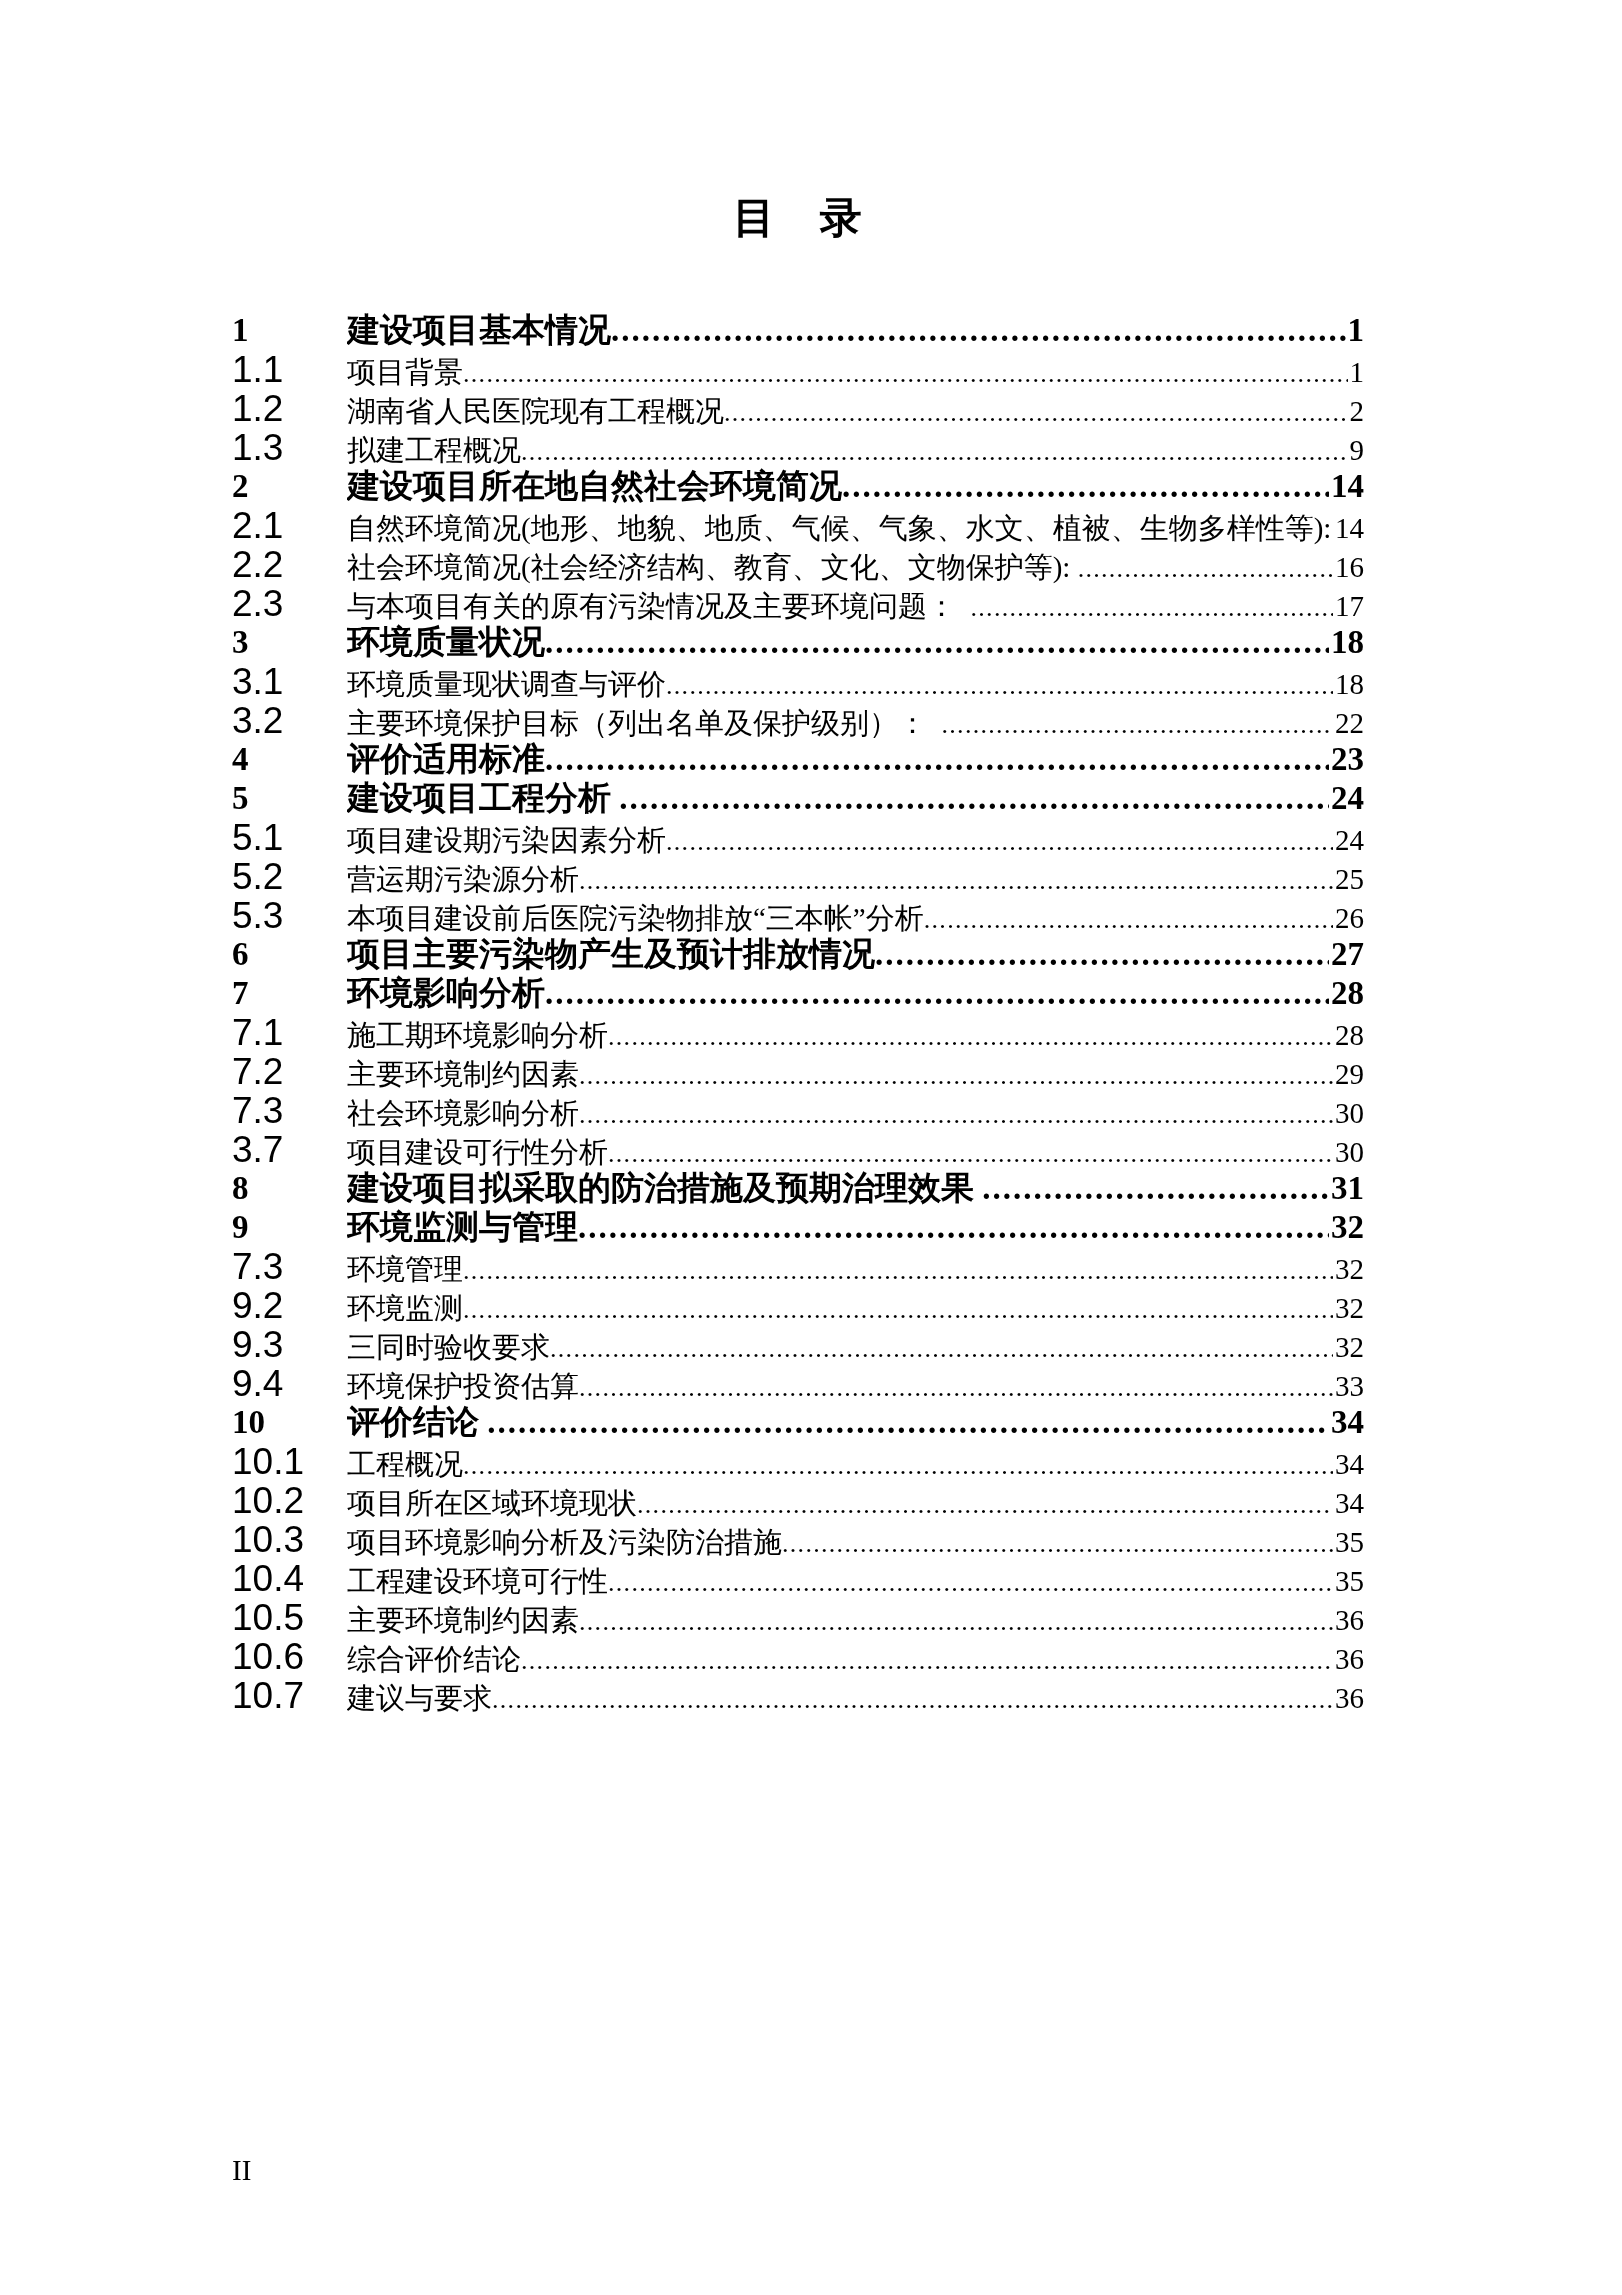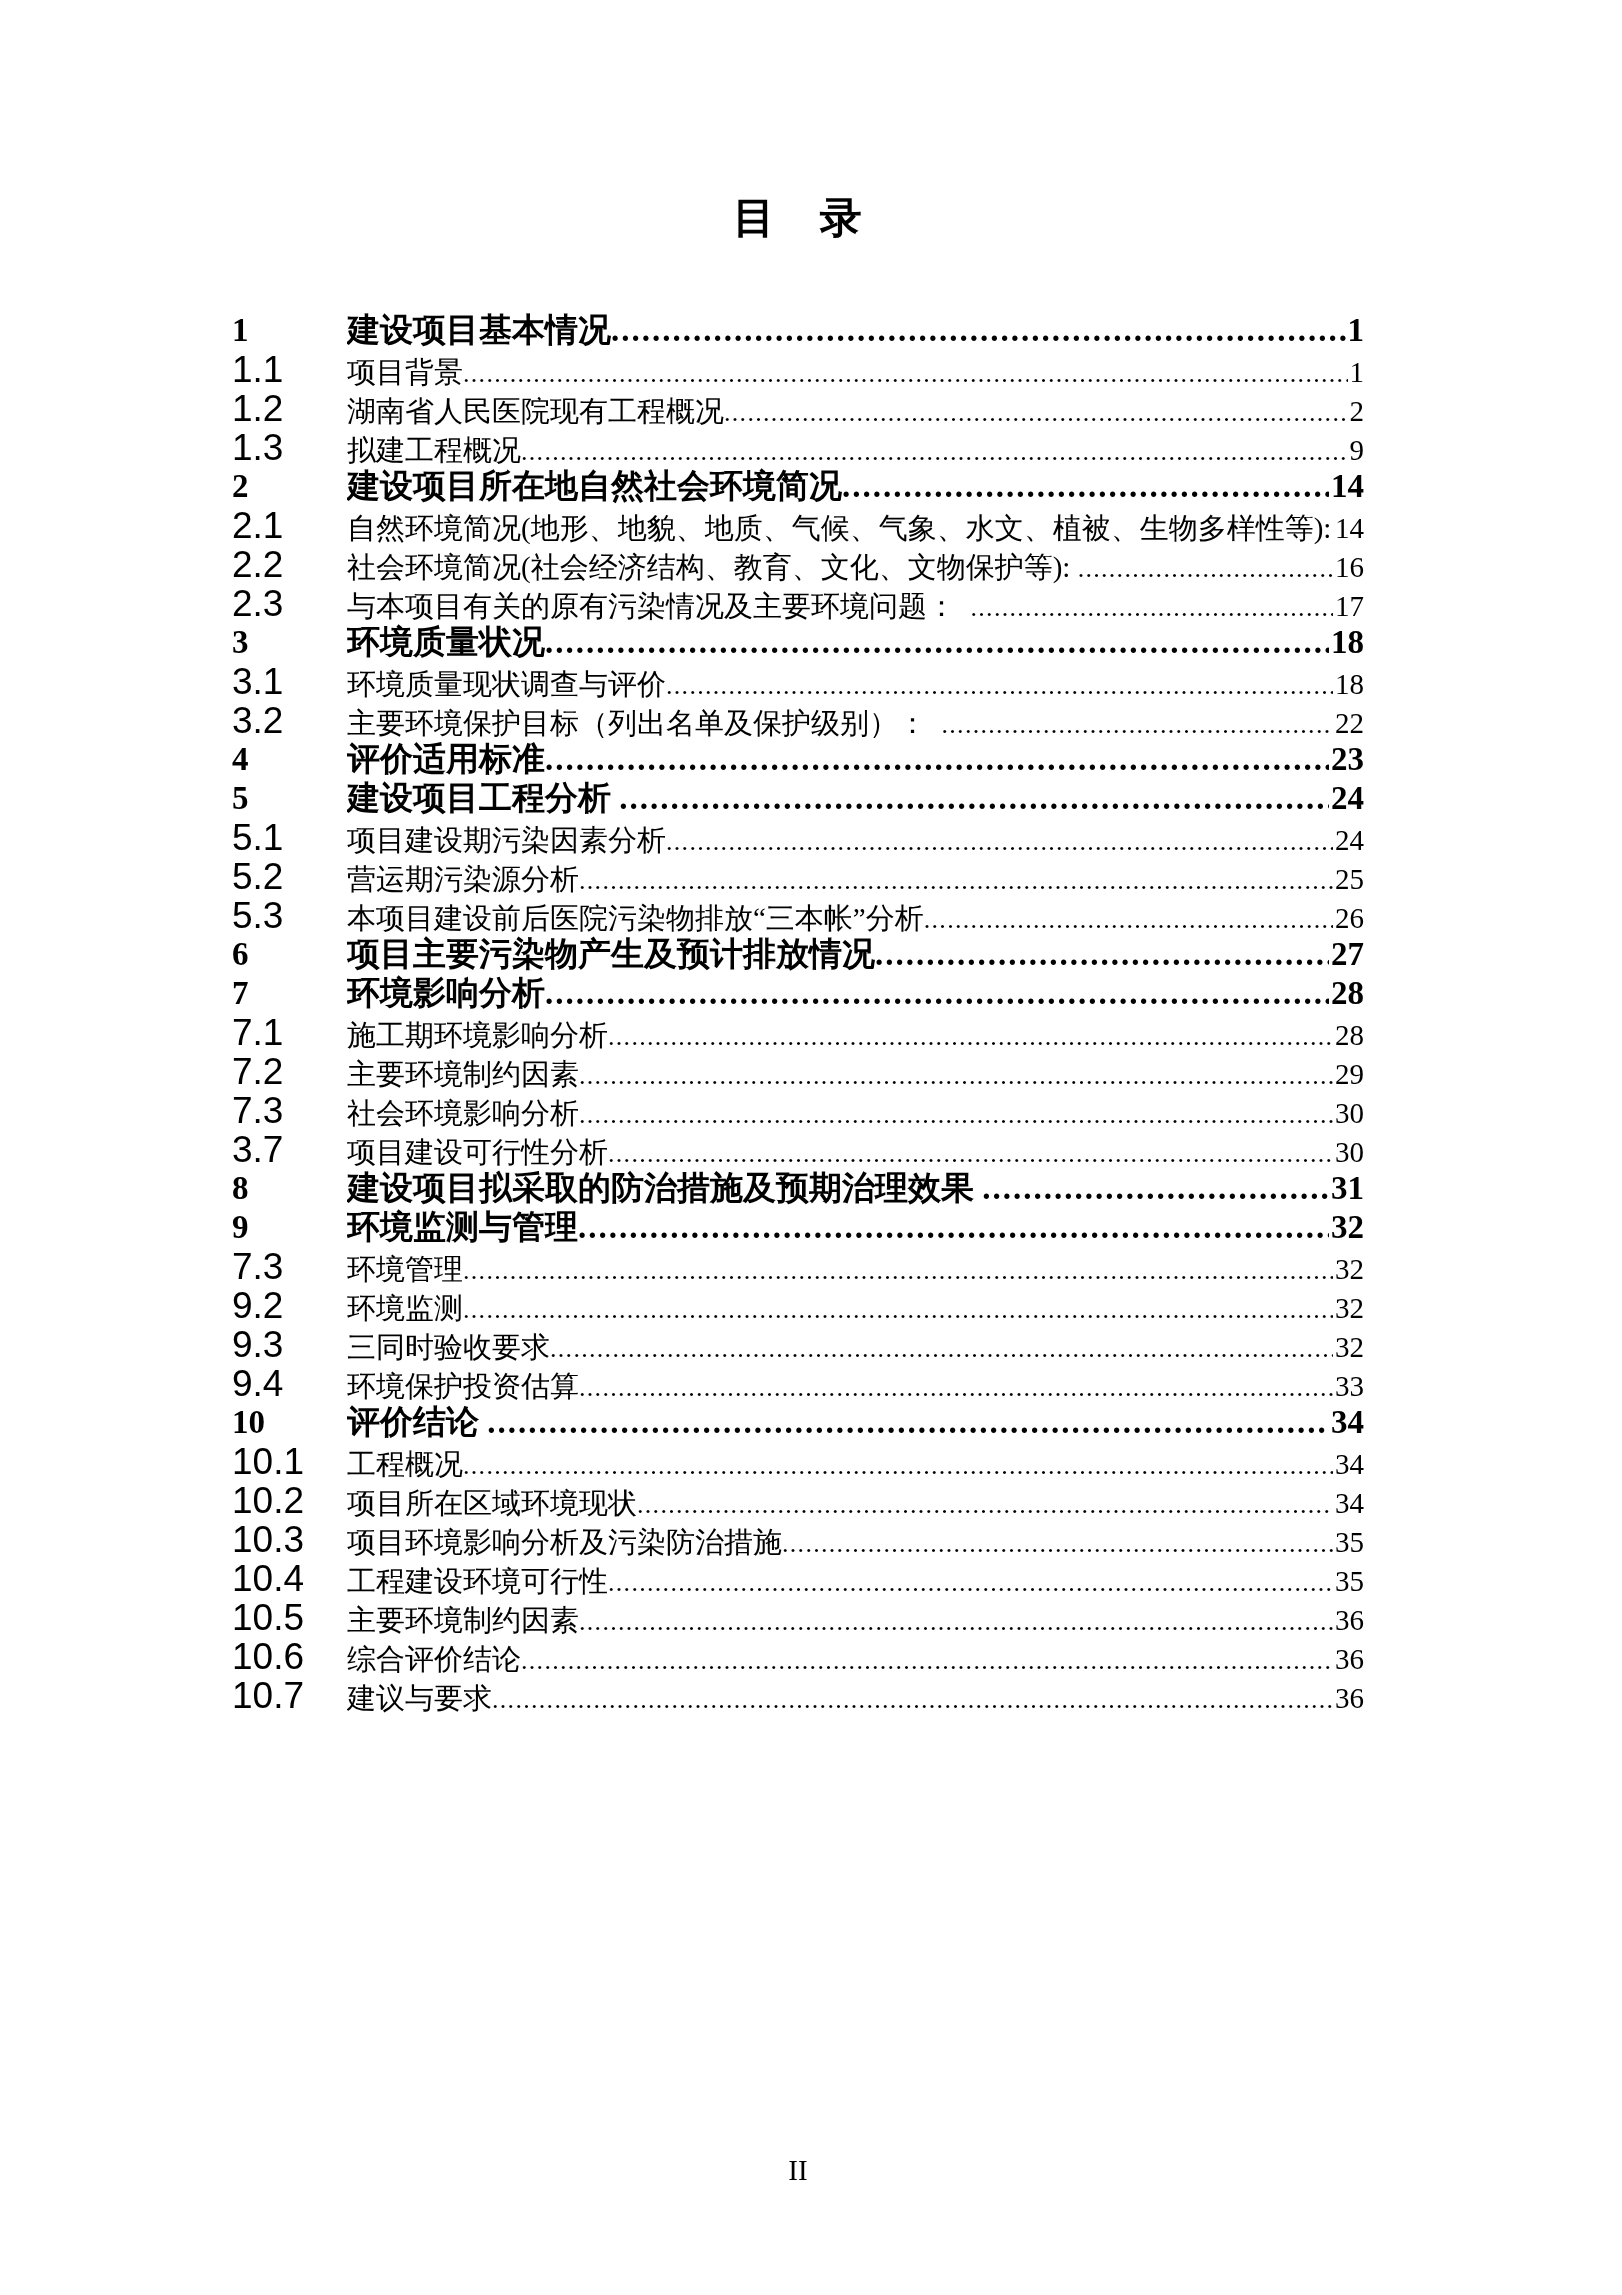--- a/index.html
+++ b/index.html
@@ -89,21 +89,20 @@
     font-size: 26px;
   }
   .level-sub .toc-page {
     font-size: 29px;
   }
   .doc-footer {
     position: absolute;
     bottom: 108px;
     left: 232px;
     right: 196px;
-    text-align: center;
     font-size: 29px;
     font-family: "Liberation Serif", serif;
   }
 </style>
 </head>
 <body>
 
 <div class="doc-page">
   <h1 class="doc-title">目　录</h1>
 

